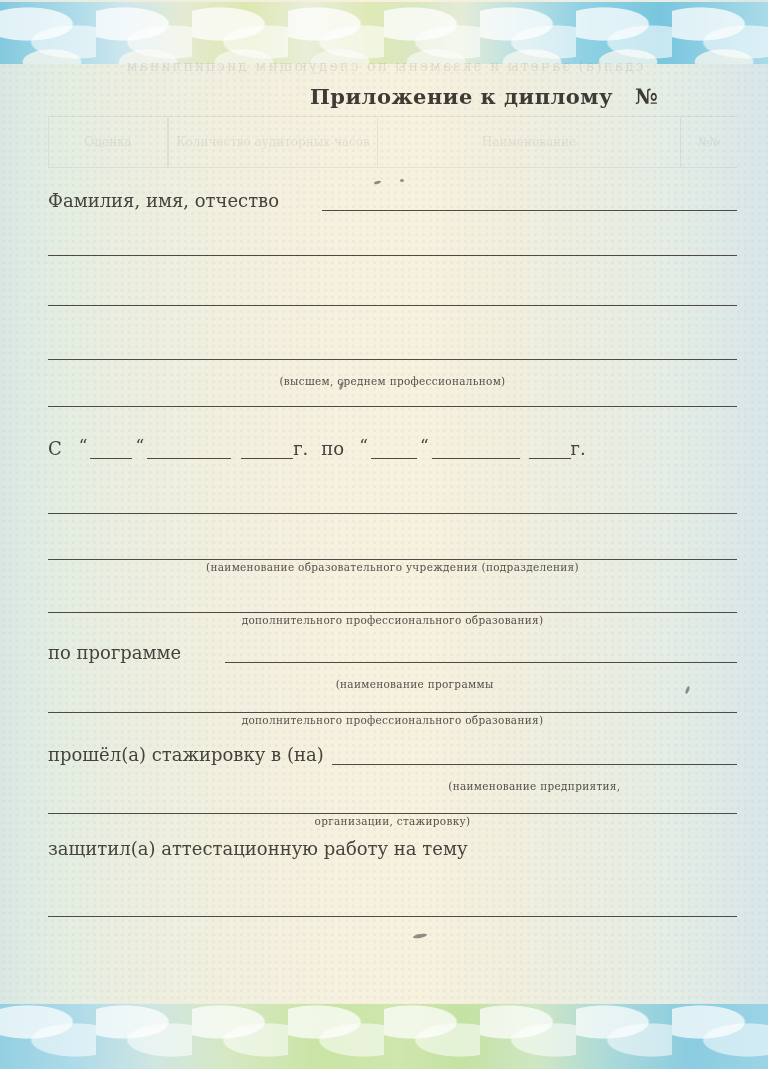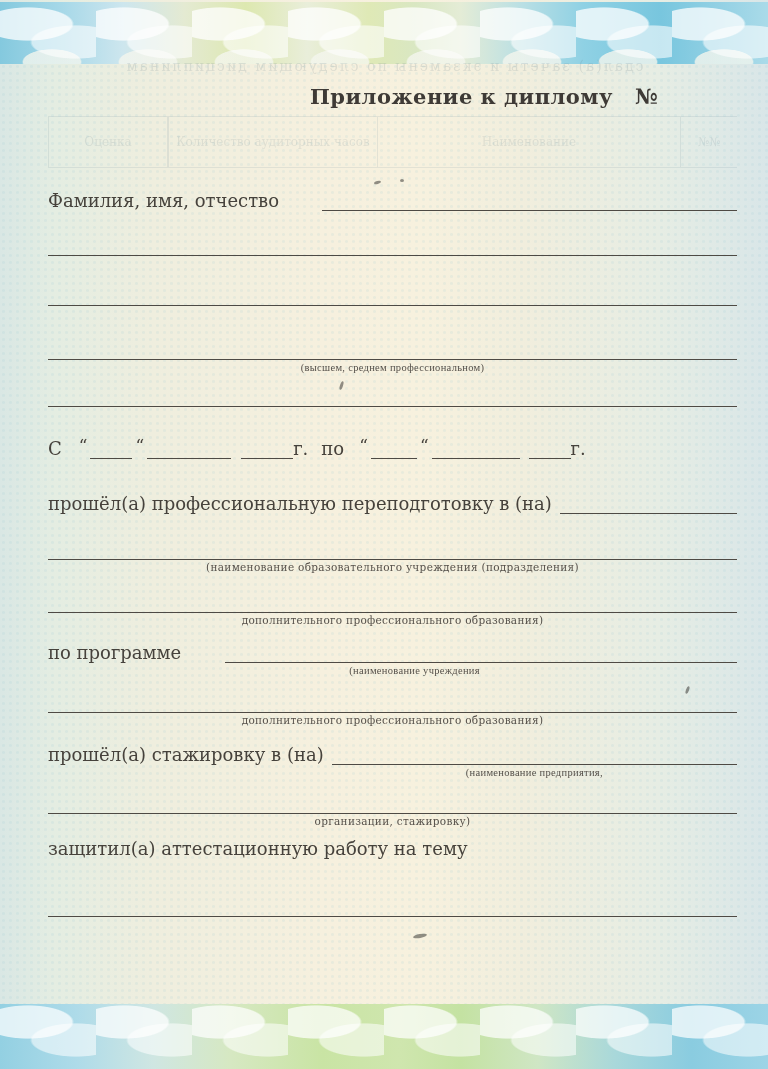--- a/index.html
+++ b/index.html
@@ -60,21 +60,21 @@
   .title-no{margin-left:22px;}
   
   .row{position:absolute; left:48px; right:31px; display:flex; align-items:flex-end; font-size:18px; white-space:nowrap;}
   .lbl{padding-right:8px;}
   .fill{flex:1; position:relative; border-bottom:1.2px solid #4e4a44; height:24px;}
   .fullrule{position:absolute; left:48px; right:31px; border-bottom:1.2px solid #4e4a44;}
   .hint{
     position:absolute; top:2px; left:0; right:0; text-align:center;
     font-size:10.5px; color:#55504a; letter-spacing:.3px; white-space:nowrap;
   }
-  .hint-under{top:100%; margin-top:3px;font-family:Liberation Serif, serif;}
+  .hint-under{top:100%; margin-top:16px;}
   .hint-left{right:26%;}
   
   .q{font-size:17px; padding:0 3px; position:relative; top:-4px;}
   .blank{display:inline-block; border-bottom:1.2px solid #4e4a44; height:22px;}
   .gap{display:inline-block;}
   
   .watermark{
     position:absolute; left:0; right:0; top:964px; text-align:center;
     font-family:"DejaVu Sans","Liberation Sans",sans-serif;
     font-style:italic; font-weight:bold; font-size:36px; line-height:42px;
@@ -133,34 +133,33 @@
     <span class="q">“</span>
     <span class="blank" style="width:46px;"></span>
     <span class="q">“</span>
     <span class="blank" style="width:88px;"></span>
     <span class="gap" style="width:9px;"></span>
     <span class="blank" style="width:42px;"></span>
     <span>г.</span>
   </div>
 
   <div class="row" style="top:489px;">
-    <span class="lbl">прошёл(а) профессиональную переподготовку в (на)</span>
     <span class="fill"></span>
   </div>
   <div class="fullrule" style="top:559px;">
     <span class="hint">(наименование образовательного учреждения (подразделения)</span>
   </div>
   <div class="fullrule" style="top:612px;">
     <span class="hint">дополнительного профессионального образования)</span>
   </div>
 
   <div class="row" style="top:638px;gap:36px;">
     <span class="lbl">по программе</span>
     <span class="fill">
-      <span class="hint hint-under hint-left">(наименование учреждения</span>
+      <span class="hint hint-under hint-left">(наименование программы</span>
     </span>
   </div>
   <div class="fullrule" style="top:712px;">
     <span class="hint">дополнительного профессионального образования)</span>
   </div>
 
   <div class="row" style="top:740px;">
     <span class="lbl">прошёл(а) стажировку в (на)</span>
     <span class="fill">
       <span class="hint hint-under">(наименование предприятия,</span>

